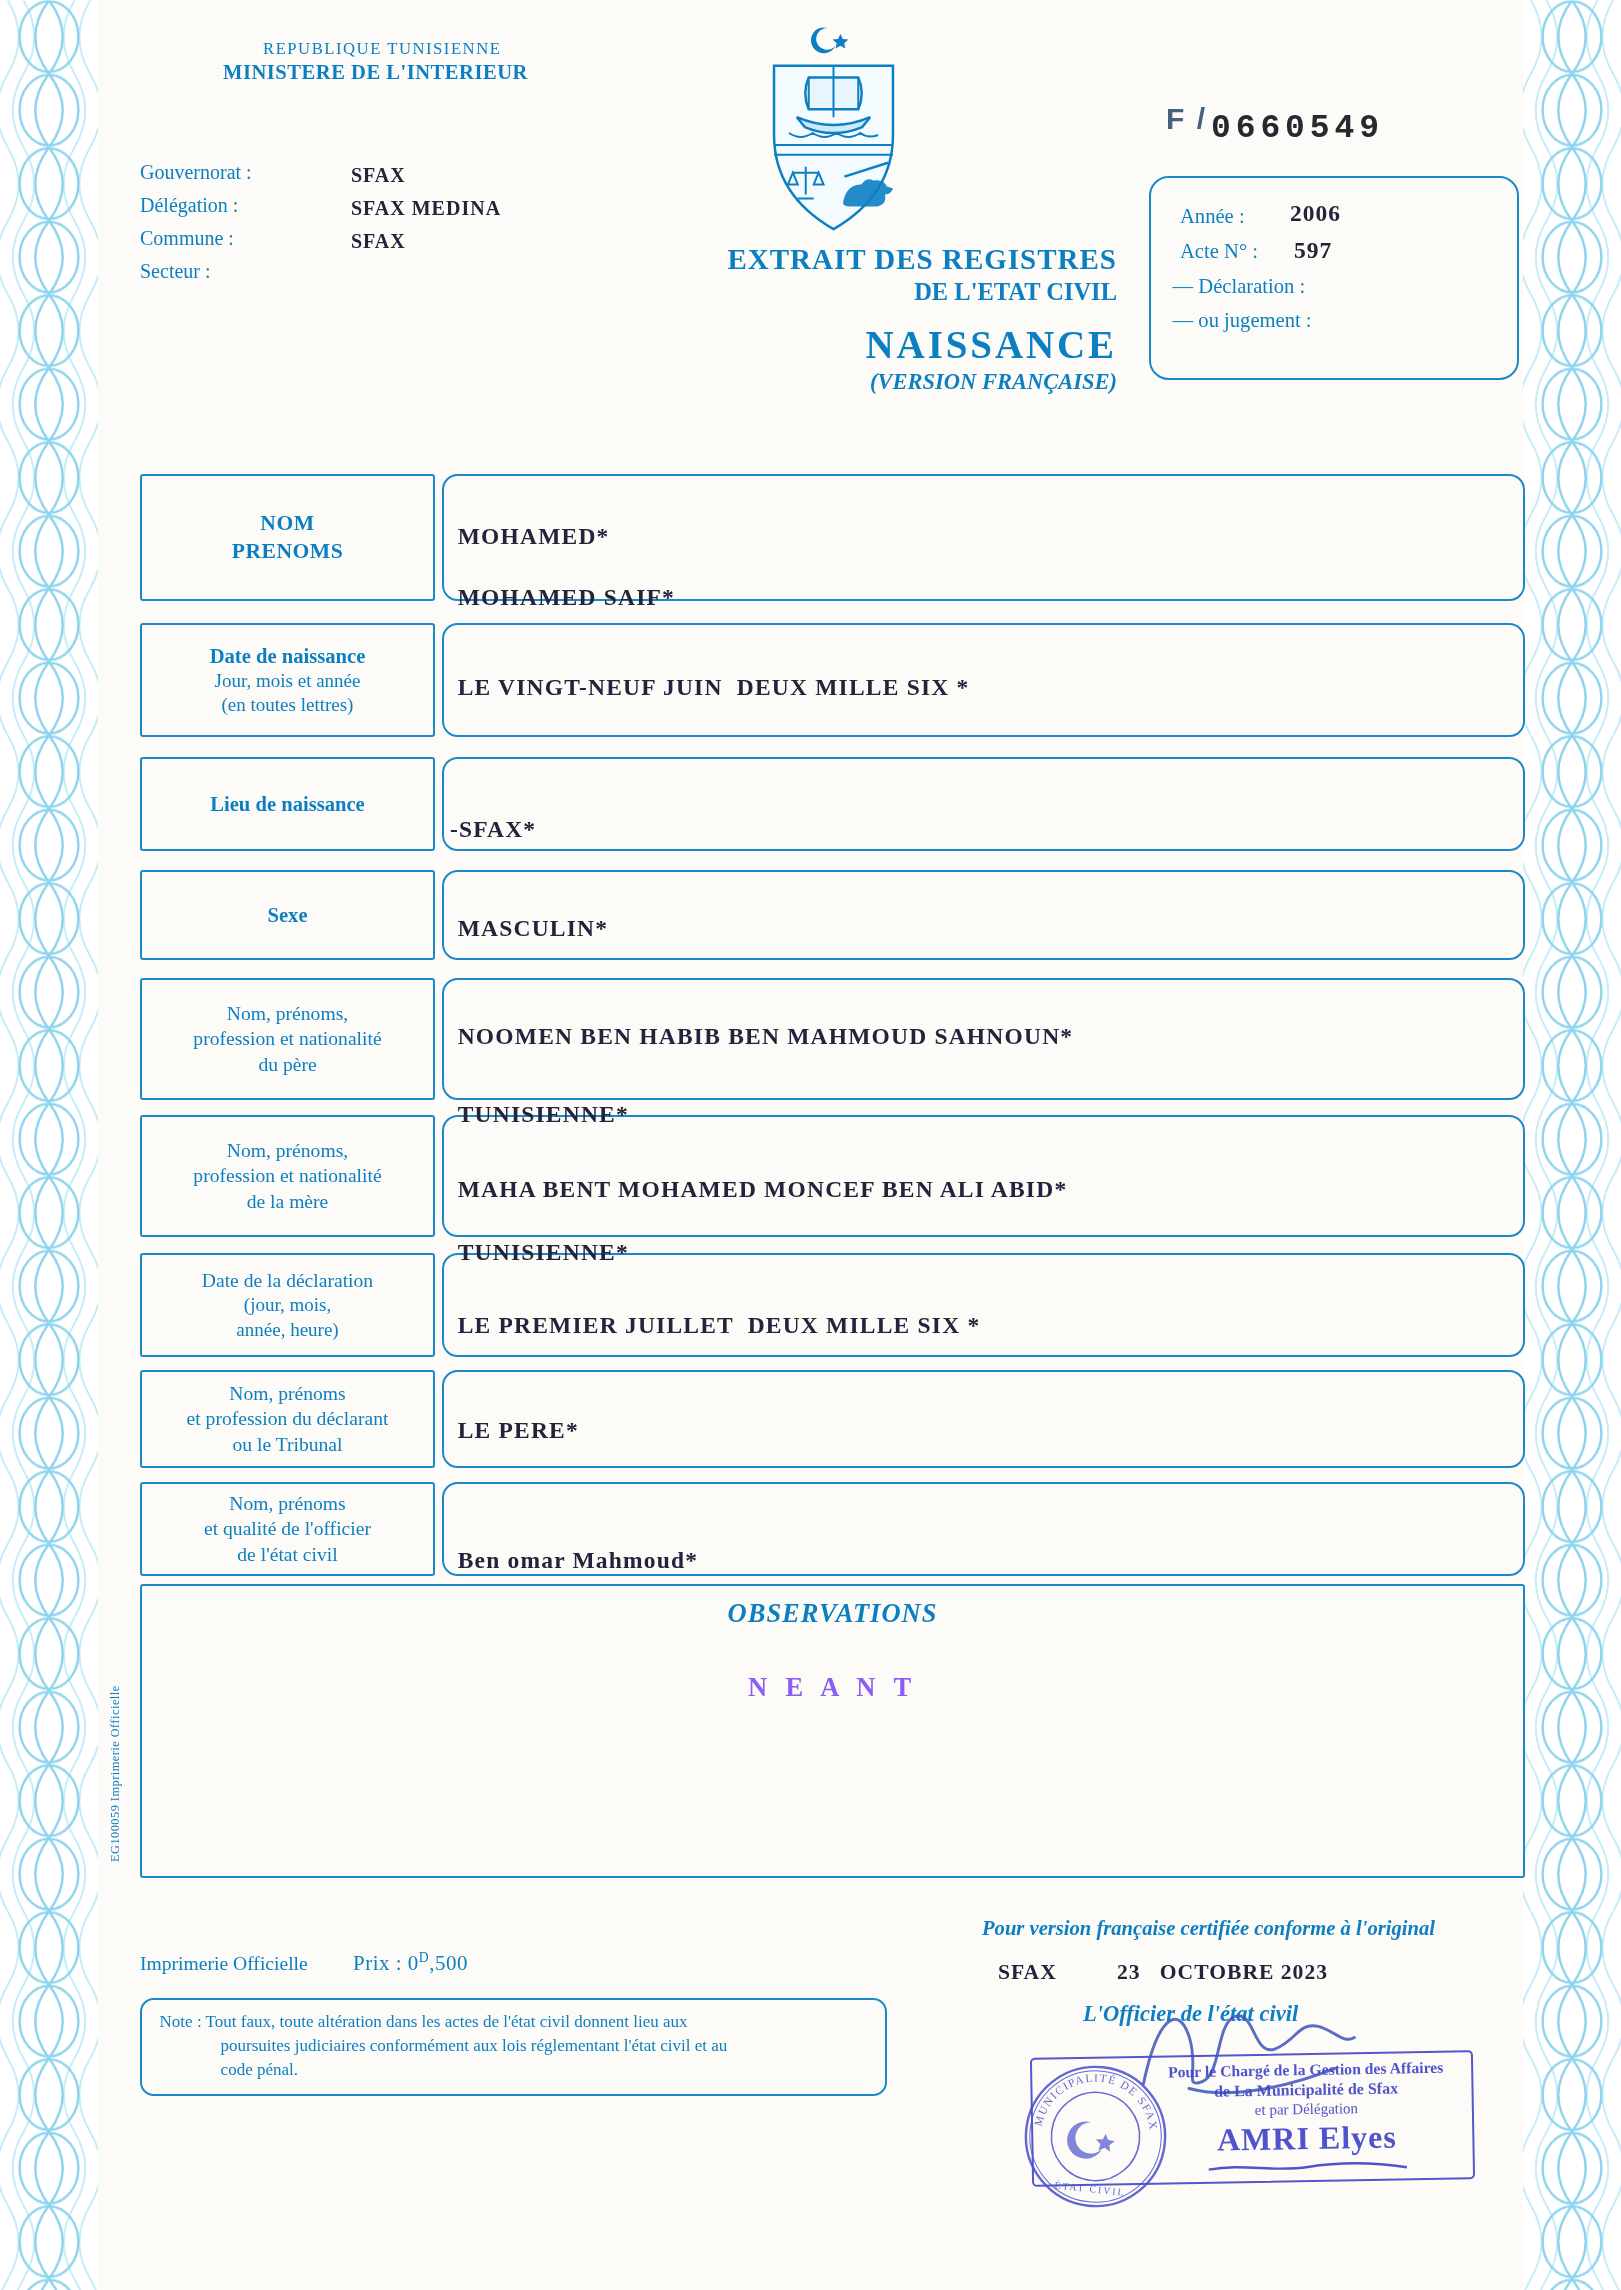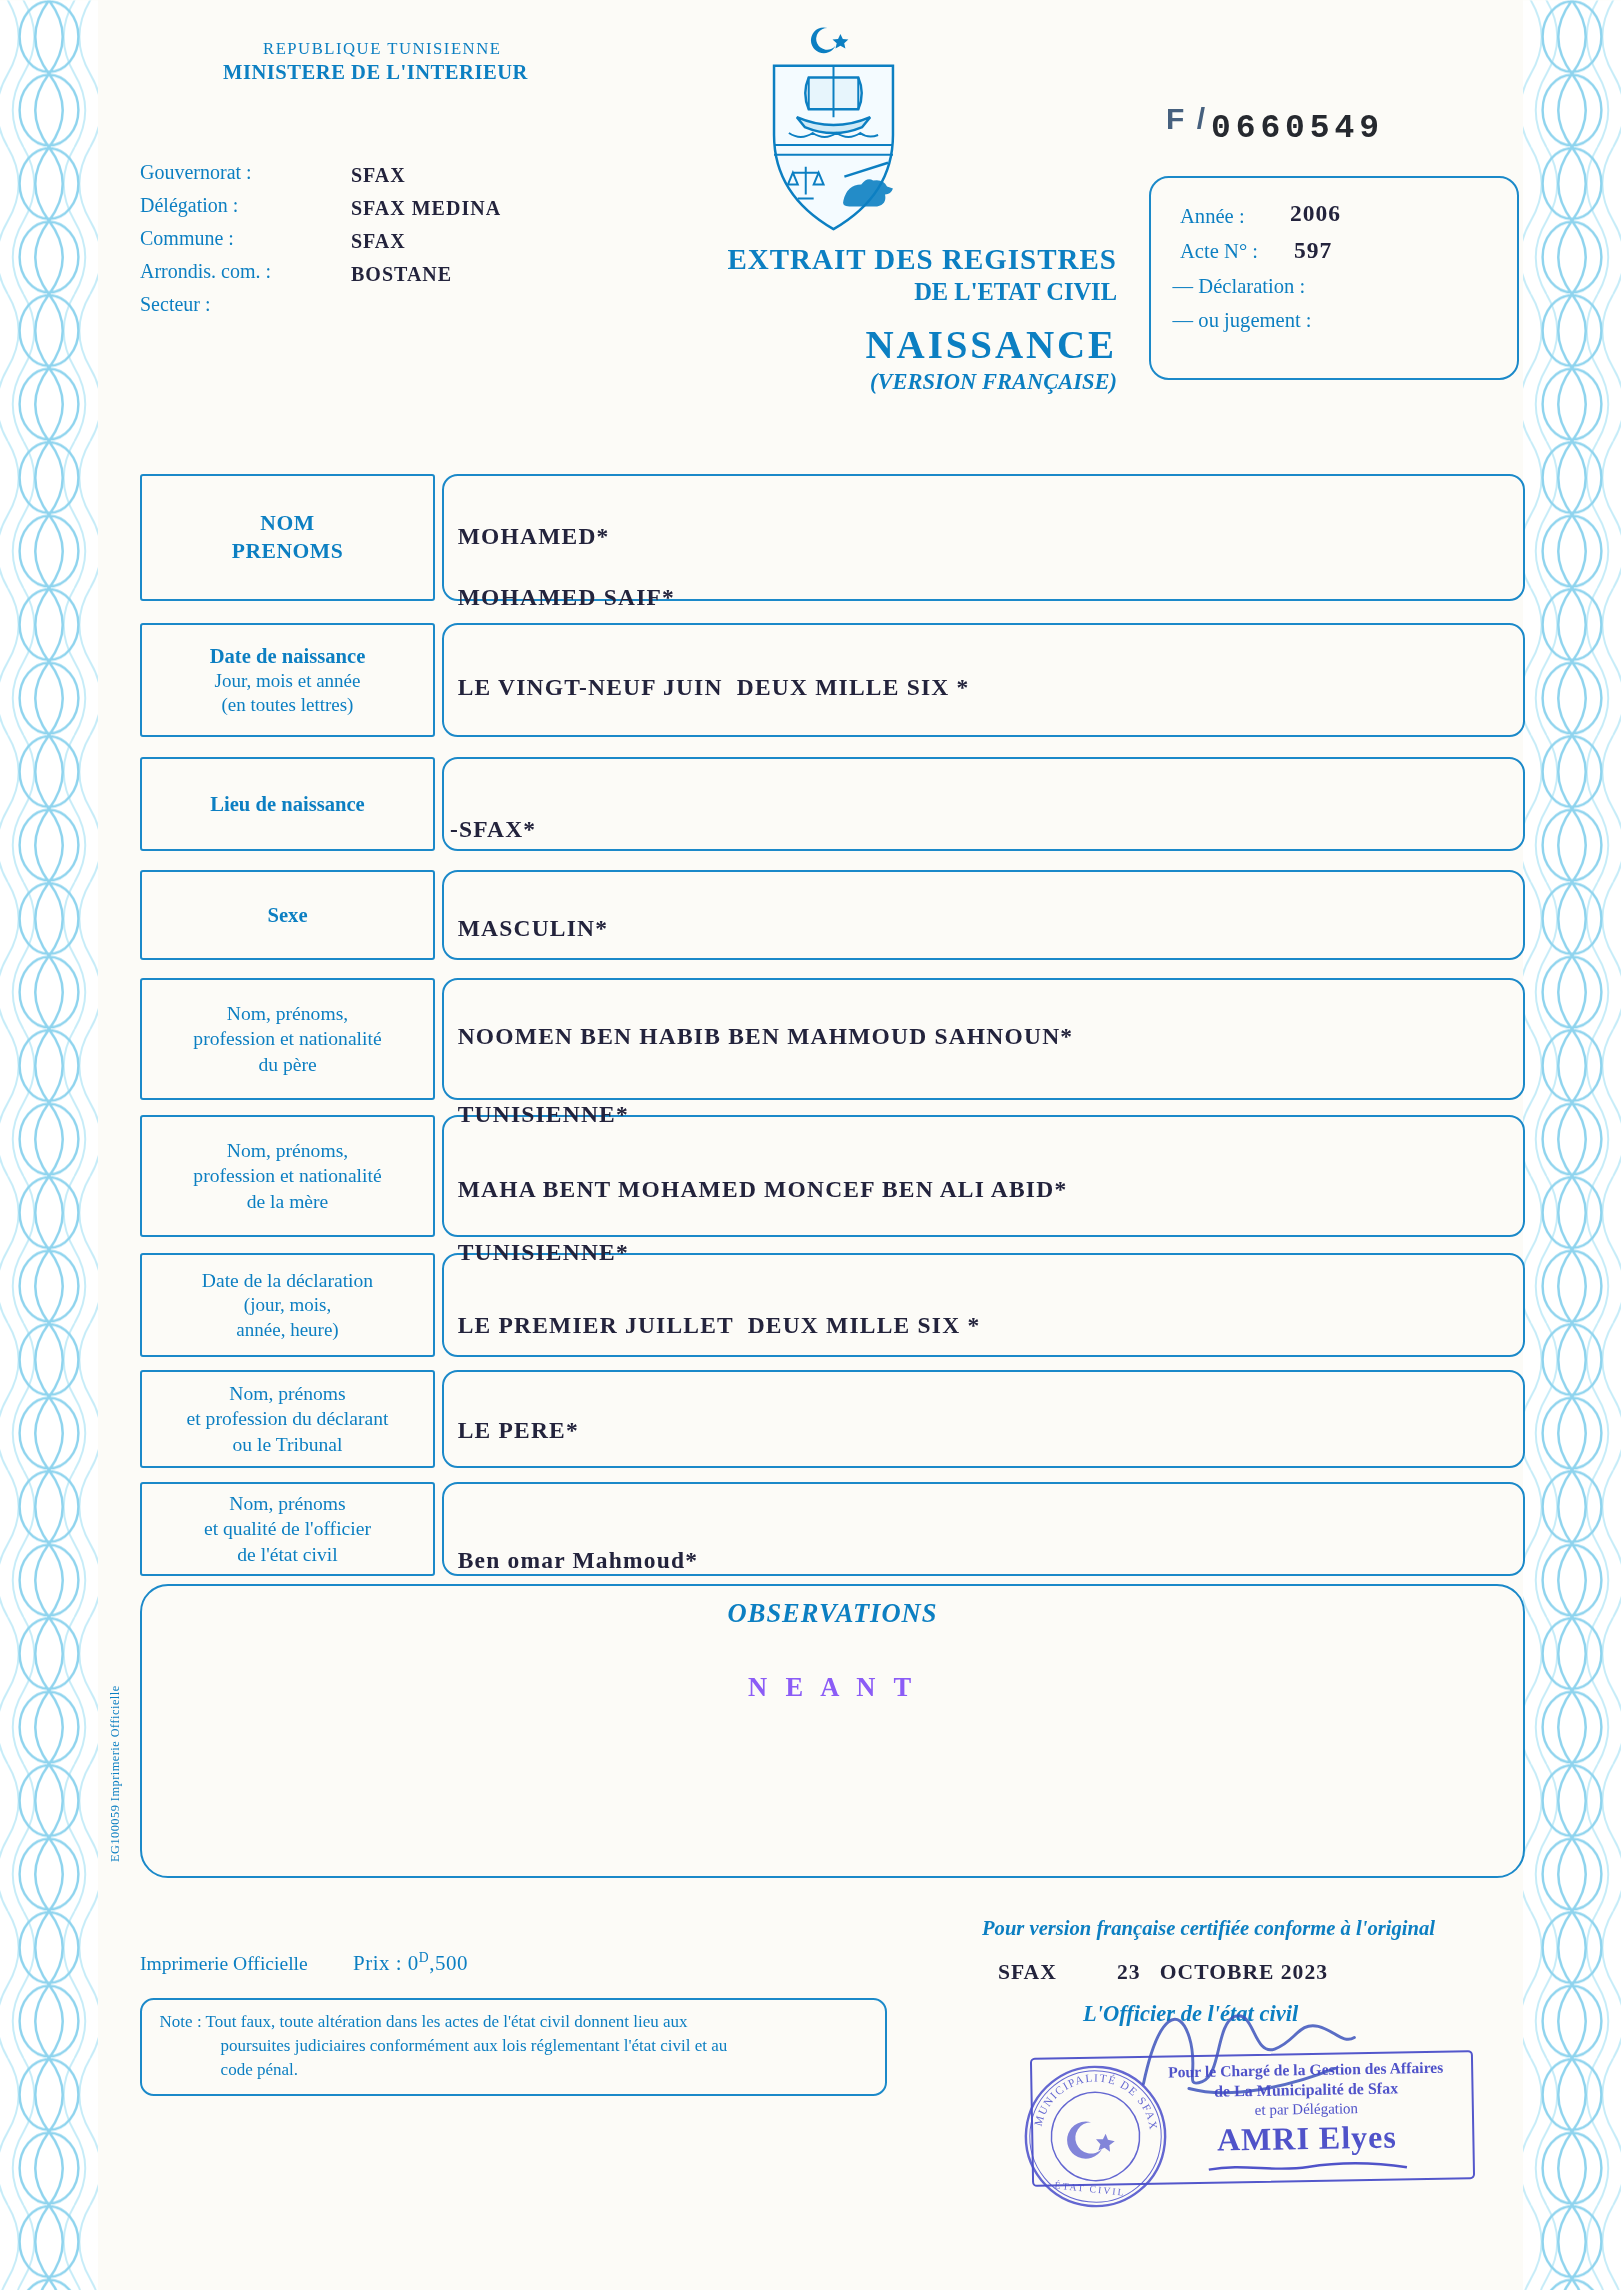--- a/index.html
+++ b/index.html
@@ -37,21 +37,21 @@
   .lbl-box{position:absolute;left:140px;width:295px;border:2.9px solid #1b89c9;border-radius:3px;
     display:flex;flex-direction:column;align-items:center;justify-content:center;text-align:center;
     color:#0c7fc2;line-height:1.28}
   .val-box{position:absolute;left:442px;width:1083px;border:2.9px solid #1b89c9;border-radius:15.7px}
   .lbl{font-size:19.6px}
   .lbl.b{font-weight:700;font-size:20.6px}
   .lbl.big{font-weight:700;font-size:21.6px;letter-spacing:0.5px}
   .lbl.s{font-size:19px}
   .val{position:absolute;left:13.7px;font-weight:700;font-size:23.5px;letter-spacing:1.2px;color:#23233c;white-space:pre;z-index:5}
 
-  .obs-box{left:140px;top:1584px;width:1385px;height:294px;border:2.9px solid #1b89c9;border-radius:28px}
+  .obs-box{left:140px;top:1584px;width:1385px;height:294px;border:2.9px solid #1b89c9;border-radius:3px}
   .obs-title{position:absolute;top:11.8px;left:0;right:0;text-align:center;font-size:26.5px;font-weight:700;font-style:italic;color:#0c7fc2;letter-spacing:1px}
   .obs-val{position:absolute;top:86px;left:0;right:0;text-align:center;font-size:26.5px;font-weight:700;letter-spacing:5.9px;color:#8b5cf6;white-space:pre}
 
   
   .edge-code{left:108px;top:1862px;transform:rotate(-90deg);transform-origin:0 0;font-size:12.3px;color:#0c7fc2;letter-spacing:0.5px;white-space:nowrap}
   .imprimerie{left:140px;top:1953px;font-size:19.6px;color:#0c7fc2}
   .prix{left:353px;top:1950px;font-size:21px;color:#0c7fc2;letter-spacing:0.5px}
   .prix sup{font-size:13.7px}
   .certification{left:982px;top:1917px;font-size:20.6px;font-style:italic;font-weight:600;color:#0c7fc2;white-space:nowrap}
   .place{left:998px;top:1960px;font-size:21.6px;font-weight:700;letter-spacing:1px;color:#23233c}
@@ -124,24 +124,20 @@
   </div>
   <div class="admin-row">
     <span class="a-lbl">Délégation :</span>
     <span class="a-val">SFAX MEDINA</span>
   </div>
   <div class="admin-row">
     <span class="a-lbl">Commune :</span>
     <span class="a-val">SFAX</span>
   </div>
   <div class="admin-row">
-    <span class="a-lbl">Arrondis. com. :</span>
-    <span class="a-val">BOSTANE</span>
-  </div>
-  <div class="admin-row">
     <span class="a-lbl">Secteur :</span>
     <span class="a-val"></span>
   </div>
 </div>
 
 <svg class="abs" style="left:747px;top:25.5px" width="173" height="223" viewBox="0 0 170 225" xmlns="http://www.w3.org/2000/svg">
   <g stroke="#0c7fc2" fill="none" stroke-width="2.5">
     <path d="M79,2 a11,11 0 1,0 8,18 a13,13 0 1,1 -8,-18" fill="#0c7fc2" stroke="none"></path>
     <path d="M92,8 l2.4,5 5.6,.6 -4.2,3.8 1.2,5.4 -5,-2.8 -5,2.8 1.2,-5.4 -4.2,-3.8 5.6,-.6 z" fill="#0c7fc2" stroke="none"></path>
     <path d="M25,40 h120 v70 c0,52 -34,80 -60,95 c-26,-15 -60,-43 -60,-95 z" fill="#f4fbff"></path>

